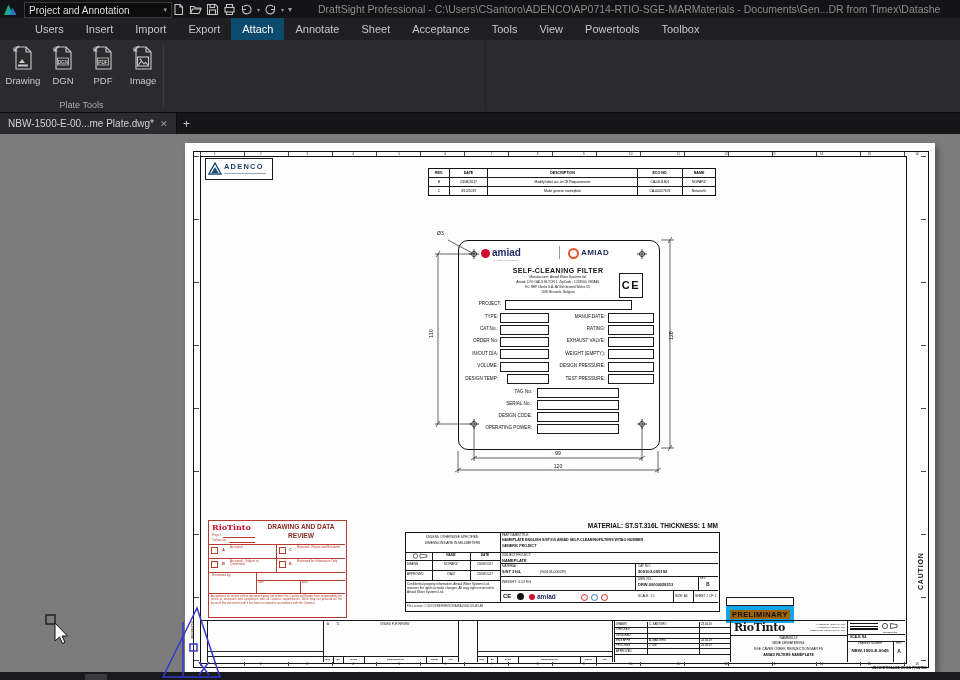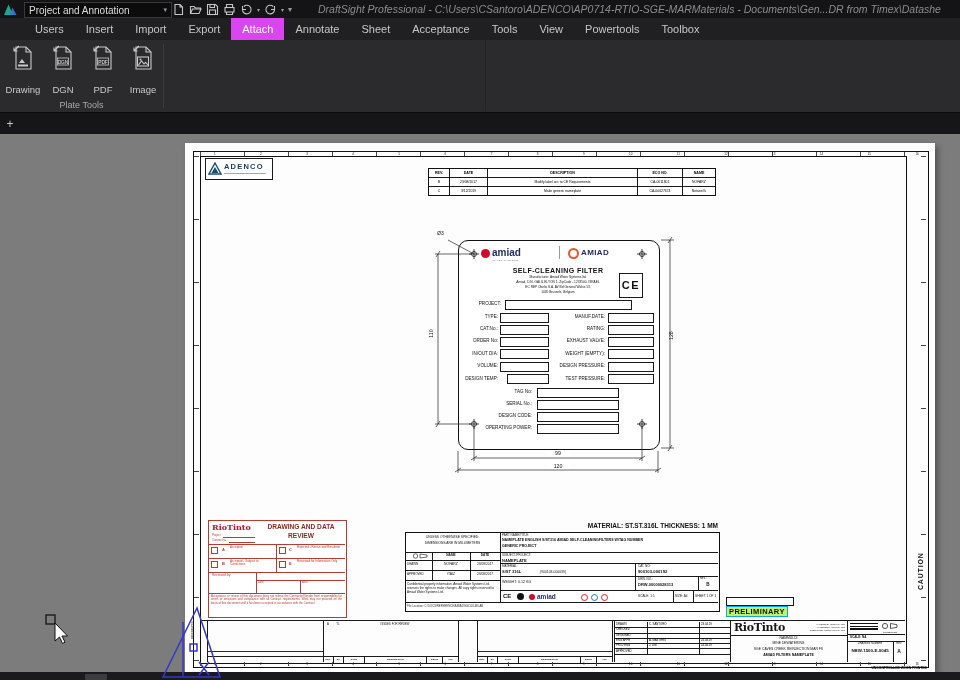--- a/index.html
+++ b/index.html
@@ -11,26 +11,26 @@
   .r{text-align:right;}
   .bx{border:1px solid #1a1a1a;}
   .ln{background:#1a1a1a;}
   .red{color:#b63c31;}
   .rln{background:#b63c31;}
   .rbx{border:1px solid #b63c31;}
   
   .titlebar{left:0;top:0;width:960px;height:18px;background:#141416;}
   .ws{left:24px;top:2px;width:138px;height:14px;background:#0c0c0d;border:1px solid #3a3a3c;color:#dedede;font-size:10px;display:flex;align-items:center;padding:0 4px;justify-content:space-between;}
   .qat{display:flex;align-items:center;gap:4px;}
-  .apptitle{color:#8c8c8c;font-size:10.5px;line-height:18px;white-space:nowrap;font-style:italic;}
+  .apptitle{color:#8c8c8c;font-size:10.5px;line-height:18px;white-space:nowrap;}
   .tabrow{left:0;top:18px;width:960px;height:22px;background:#202023;display:flex;align-items:stretch;padding-left:24px;}
   .rtab{color:#c6c6c8;font-size:11px;padding:0 11px;display:flex;align-items:center;cursor:default;}
-  .rtab.act{background:#d946ef;color:#fff;}
+  .rtab.act{background:#0c4a6e;color:#fff;}
   .ribbon{left:0;top:40px;width:960px;height:72px;background:#2b2b2e;border-bottom:1px solid #0c0c0c;}
-  .tool{width:38px;height:56px;display:flex;flex-direction:column;align-items:center;justify-content:flex-start;color:#c9c9c9;font-size:9.5px;gap:12px;}
+  .tool{width:38px;height:56px;display:flex;flex-direction:column;align-items:center;justify-content:flex-start;color:#c9c9c9;font-size:9.5px;gap:3px;}
   .gl{color:#a9a9ab;font-size:9px;}
   .docbar{left:0;top:113px;width:960px;height:21px;background:#161618;display:flex;align-items:stretch;}
   .dtab{background:#2a2a2e;color:#d2d2d2;font-size:10px;display:flex;align-items:center;gap:6px;padding:0 8px;border-right:1px solid #0c0c0c;}
   .plus{width:20px;color:#c8c8c8;font-size:12px;display:flex;align-items:center;justify-content:center;}
   .canvas{left:0;top:134px;width:960px;height:546px;background:#7c7c7c;}
   .sheet{left:185px;top:9px;width:750px;height:529px;background:#fdfdfd;box-shadow:3px 3px 6px rgba(0,0,0,.35);}
   .gnum{display:flex;justify-content:space-between;padding:0 14px;color:#222;}
   .gnum span{font-size:3px;line-height:4.5px;}
   .rthead,.rtrow{display:grid;grid-template-columns:20px 38px 150px 45px 33px;}
   .rthead span{font-size:3.6px;font-weight:bold;text-align:center;line-height:8px;border-left:1px solid #1a1a1a;}
@@ -151,20 +151,24 @@
       <path d="M7.5,21 l3,-4 2.5,3 1.5,-1.7 2.5,2.7"></path>
     </svg>
     <span>Image</span>
   </div>
   <div class="a gl c" style="left:0;top:60px;width:163px">Plate Tools</div>
   <div class="a" style="left:163px;top:4px;width:1px;height:64px;background:#3b3b3e"></div>
   <div class="a" style="left:485px;top:0;width:1px;height:71px;background:#232326"></div>
 </div>
 
 <div class="a docbar">
+  <div class="dtab">
+    <span>NBW-1500-E-00...me Plate.dwg*</span>
+    <span style="color:#9a9a9a;font-size:9px">✕</span>
+  </div>
   <div class="plus">+</div>
 </div>
 
 <div class="a canvas">
   <div class="a sheet">
 
     <div class="a" style="left:8px;top:8px;width:734px;height:515px;border:1px solid #111"></div>
     <div class="a" style="left:15px;top:13px;width:705px;height:506px;border:1.6px solid #111"></div>
     <div class="a gnum ticksx" style="left:15px;top:8.5px;width:705px;height:4.5px">
         <span>1</span>
@@ -418,21 +422,21 @@
     <div class="a t red" style="left:27px;top:431px;font-size:3.2px">Reviewed by:</div>
     <div class="a rln" style="left:71px;top:429px;width:1px;height:21px"></div>
     <div class="a rln" style="left:71px;top:437px;width:89px;height:1px"></div>
     <div class="a rln" style="left:115px;top:437px;width:1px;height:13px"></div>
     <div class="a t red" style="left:73px;top:438.5px;font-size:2.6px">Date:</div>
     <div class="a t red" style="left:117px;top:438.5px;font-size:2.6px">Area:</div>
     <div class="a rln" style="left:23px;top:450px;width:137px;height:1px"></div>
     <div class="a t red wrap" style="left:26px;top:452px;width:131px;font-size:2.9px;line-height:1.2;text-align:justify">Acceptance or review of this document does not relieve the Contractor/Vendor from responsibility for errors or omissions and compliance with all Contract requirements. Work may not proceed on the basis of this document until it has been accepted in accordance with the Contract.</div>
 
     <div class="a bx" style="left:541px;top:454px;width:66px;height:7px;background:repeating-linear-gradient(to bottom,transparent 0,transparent 1.6px,#888 1.6px,#888 2px)"></div>
-    <div class="a t b" style="left:541px;top:462.5px;font-size:7.5px;letter-spacing:.4px;border:1px solid #0ea5e9;padding:1px 2px;background:#bef264">PRELIMINARY</div>
+    <div class="a t b" style="left:541px;top:462.5px;font-size:7.5px;letter-spacing:.4px;border:4px solid #0ea5e9;padding:1px 2px;background:#a16207">PRELIMINARY</div>
 
     <div class="a ln" style="left:15px;top:477px;width:705px;height:1px"></div>
     <div class="a ln" style="left:22px;top:477px;width:1px;height:42px"></div>
     <div class="a ln" style="left:138px;top:477px;width:1px;height:42px"></div>
     <div class="a ln" style="left:273px;top:477px;width:1px;height:42px"></div>
     <div class="a ln" style="left:292px;top:477px;width:1px;height:42px"></div>
     <div class="a ln" style="left:427px;top:477px;width:1px;height:42px"></div>
     <div class="a ln" style="left:429px;top:477px;width:1px;height:42px"></div>
     <div class="a ln" style="left:545px;top:477px;width:1px;height:42px"></div>
     <div class="a ln" style="left:662px;top:477px;width:1px;height:42px"></div>

